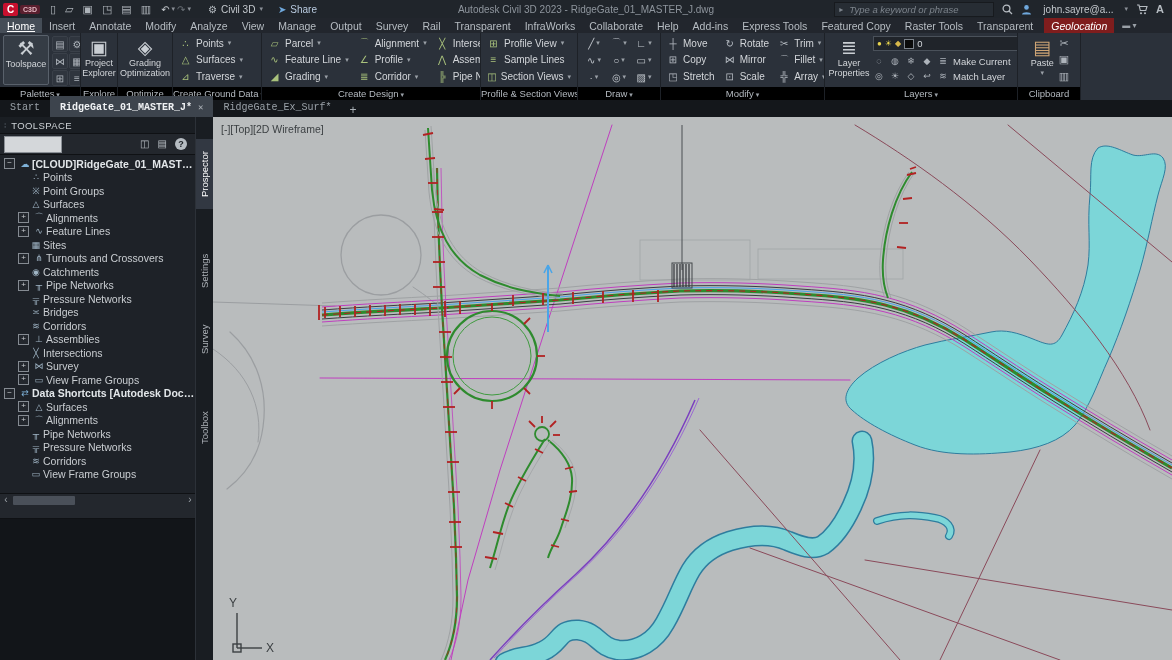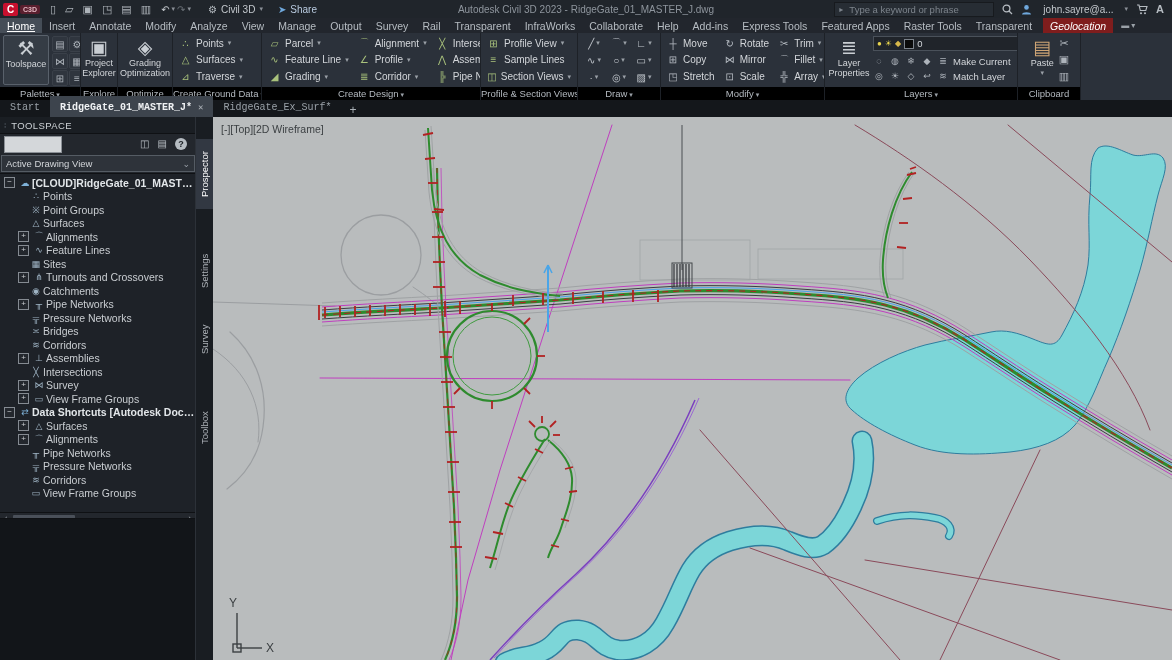--- a/index.html
+++ b/index.html
@@ -18,21 +18,21 @@
   .undo-redo{display:flex;align-items:center;gap:2px;margin-left:10px;}
   .tb-dd{font-size:7px;color:#8a9097;}
   .ws{display:flex;align-items:center;gap:4px;margin-left:12px;padding:1px 5px;}
   .ws .gear{font-size:10px;color:#b9bfc5;}
   #share-btn{display:flex;align-items:center;gap:4px;margin-left:10px;color:#b9cbe0;}
   #share-btn .plane{color:#6fa8dc;font-size:10px;}
   #win-title{position:absolute;left:0;right:0;text-align:center;color:#8e959d;font-size:10px;pointer-events:none;}
   #tb-right{margin-left:auto;display:flex;align-items:center;gap:8px;padding-right:8px;z-index:2;}
   #search-box{display:flex;align-items:center;background:#272d34;border:1px solid #171a1e;height:13px;width:150px;padding:0 4px;gap:4px;}
   #search-box .collapse{color:#7d848c;font-size:8px;}
-  #search-input{flex:1;background:transparent;border:0;outline:none;color:#b9bfc5;font-size:9.5px;
+  #search-input{flex:1;background:transparent;border:0;outline:none;color:#b9bfc5;font-size:9.5px;font-style:italic;
                 font-family:"Liberation Sans",sans-serif;}
   #search-input::placeholder{color:#7d848c;}
   .mini-svg{display:block;}
   #account{display:flex;align-items:center;gap:11px;color:#c3c8cd;}
 
   
   #ribbon-tabs{position:absolute;left:0;top:18px;width:1172px;height:15px;background:#22262d;
                display:flex;align-items:stretch;font-size:10.5px;color:#b6bcc2;}
   .rtab{padding:0 7px;display:flex;align-items:center;white-space:nowrap;cursor:default;}
   .rtab.active{background:#454d57;color:#fff;text-decoration:underline;}
@@ -184,21 +184,21 @@
     <div class="rtab">Manage</div>
     <div class="rtab">Output</div>
     <div class="rtab">Survey</div>
     <div class="rtab">Rail</div>
     <div class="rtab">Transparent</div>
     <div class="rtab">InfraWorks</div>
     <div class="rtab">Collaborate</div>
     <div class="rtab">Help</div>
     <div class="rtab">Add-ins</div>
     <div class="rtab">Express Tools</div>
-    <div class="rtab">Featured Apps</div>
+    <div class="rtab">Featured Copy</div>
     <div class="rtab">Raster Tools</div>
     <div class="rtab">Transparent</div>
     <div class="rtab geo">Geolocation</div>
     <div class="rtab-extra">▬ ▾</div>
   </div>
 
 <div id="ribbon">
 
   <div class="panel" style="width:80px">
     <div class="pcontent">
@@ -508,23 +508,20 @@
     <span class="grip">⁞</span>
     <span>TOOLSPACE</span>
   </div>
   <div id="ts-toolbar">
     <div id="ts-blankbox"></div>
     <div class="ticons" id="ts-hicons">
         <span class="ticon">◫</span>
         <span class="ticon">▤</span>
         <span class="help">?</span>
       </div>
-  </div>
-  <div id="ts-view">
-    <span>Active Drawing View</span>
   </div>
   <div id="ts-tree">
       <div class="trow root" style="padding-left: 4px;">
         <span class="expand">−</span>
         <span class="ticn" style="color: rgb(127, 178, 217);">☁</span>
         <span class="tlabel">[CLOUD]RidgeGate_01_MASTER_J</span>
       </div>
       <div class="trow" style="padding-left: 18px;">
         <span class="spacer"></span>
         <span class="ticn">∴</span>

